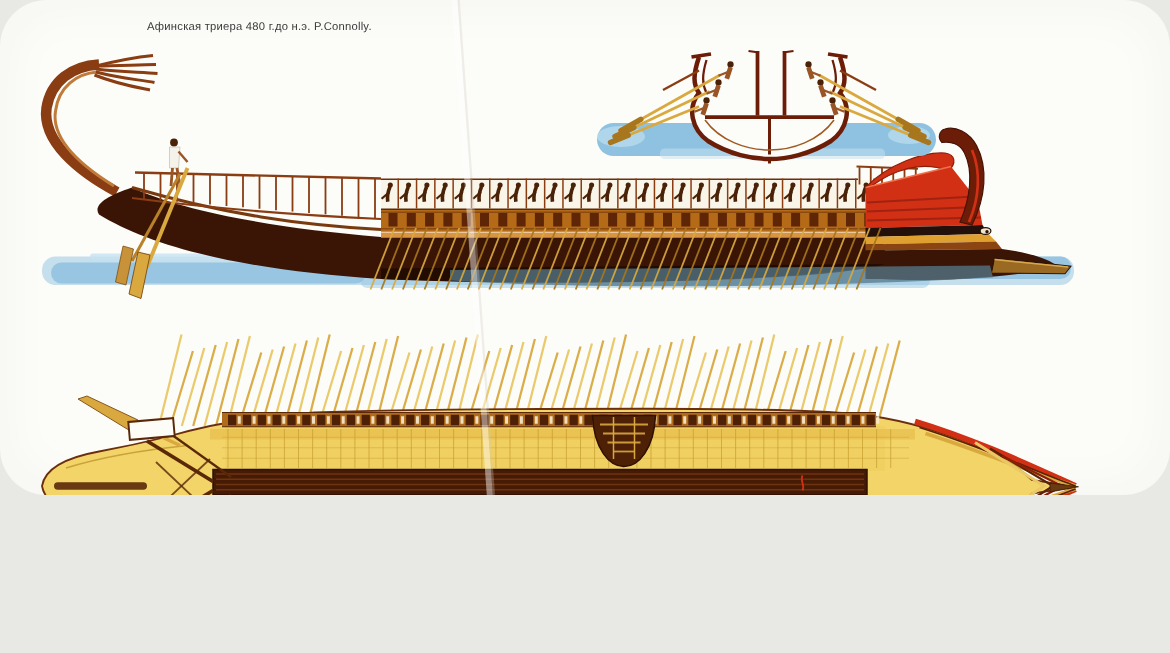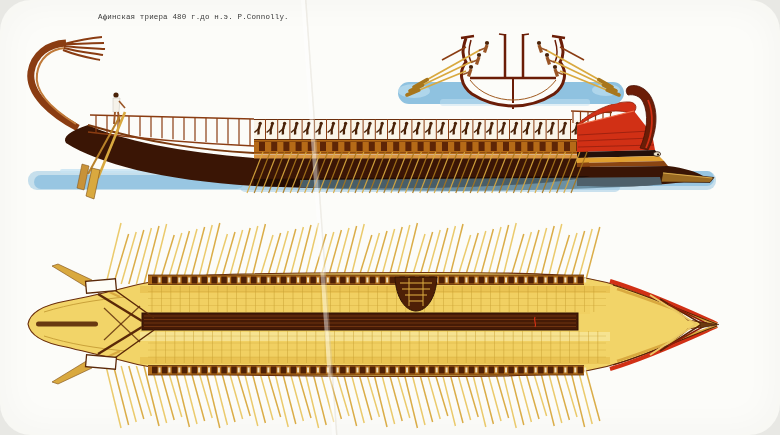--- a/index.html
+++ b/index.html
@@ -1,17 +1,17 @@
 <!DOCTYPE html>
 <html style="--paper: #fcfcf9; --ink: #3a3a3a; --water: #8fc2e0; --waterLight: #c5e2f2; --hullDark: #3a1505; --hullShadow: #1e0b02; --hullRim: #7a3a10; --maroon: #6b1d07; --timber: #8a3c12; --timberLight: #c07a3a; --amber: #b56a17; --amberDark: #5e2506; --gold: #d9a93f; --goldLight: #eac865; --goldDark: #a8761c; --red: #d13015; --redDark: #8c1e08; --deckYellow: #f2d468; --deckGold: #e4b845; --deckPale: #f8ecae; --plankLine: #c9a133; --gangway: #461b06; --gangwayLine: #7a3a12; --cream: #faf5e9; --skin: #9a5526; --skinDark: #4a2208; --blueGray: #55798c; --bronze: #9a6a22;"><head>
 <meta charset="utf-8">
 <style>
   html,body{margin:0;padding:0;background:#e8e8e4;}
-  .stage{position:relative;width:780px;height:435px;background:var(--paper,#fcfcf9);overflow:hidden;
-         font-family:Liberation Mono, monospace;box-shadow:inset 0 0 40px rgba(60,50,30,.04);border-radius:31px;}
+  .stage{position:relative;width:780px;height:330px;background:var(--paper,#fcfcf9);overflow:hidden;
+         font-family:Liberation Sans, sans-serif;box-shadow:inset 0 0 40px rgba(60,50,30,.04);border-radius:31px;}
   .caption{position:absolute;left:98px;top:13px;font-size:7.5px;letter-spacing:.15px;color:var(--ink,#3a3a3a);}
   svg{position:absolute;inset:0;}
   
   .f-paper{fill:var(--paper)} .f-water{fill:var(--water)} .f-waterL{fill:var(--waterLight)}
   .f-hull{fill:var(--hullDark)} .f-hullSh{fill:var(--hullShadow)} .f-cream{fill:var(--cream)}
   .f-amber{fill:var(--amber)} .f-red{fill:var(--red)} .f-bgray{fill:var(--blueGray)}
   .s-timber{stroke:var(--timber)} .s-maroon{stroke:var(--maroon)} .s-gold{stroke:var(--gold)} .s-red{stroke:var(--red)}
 </style>
 </head>
 <body>

